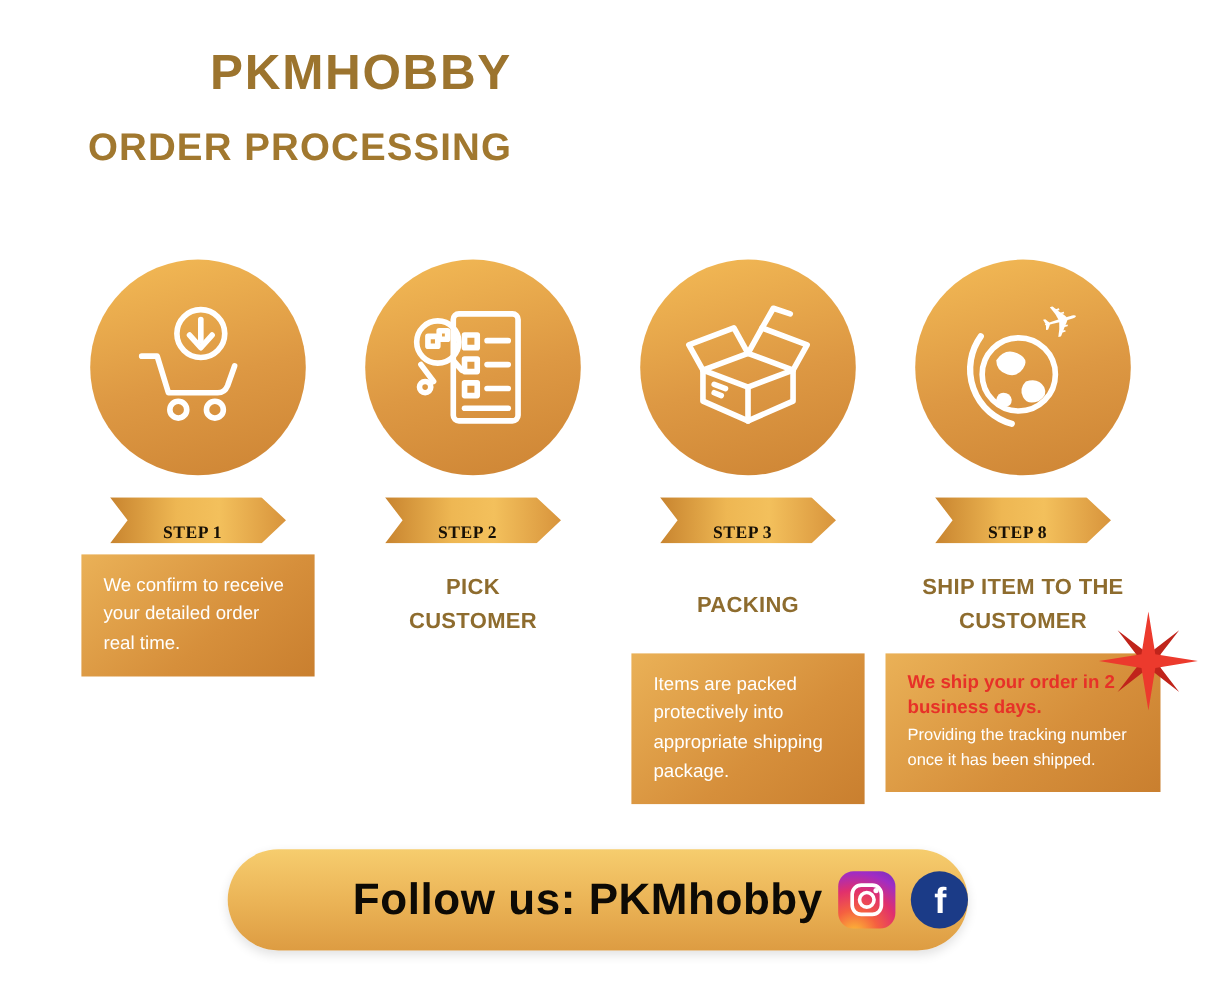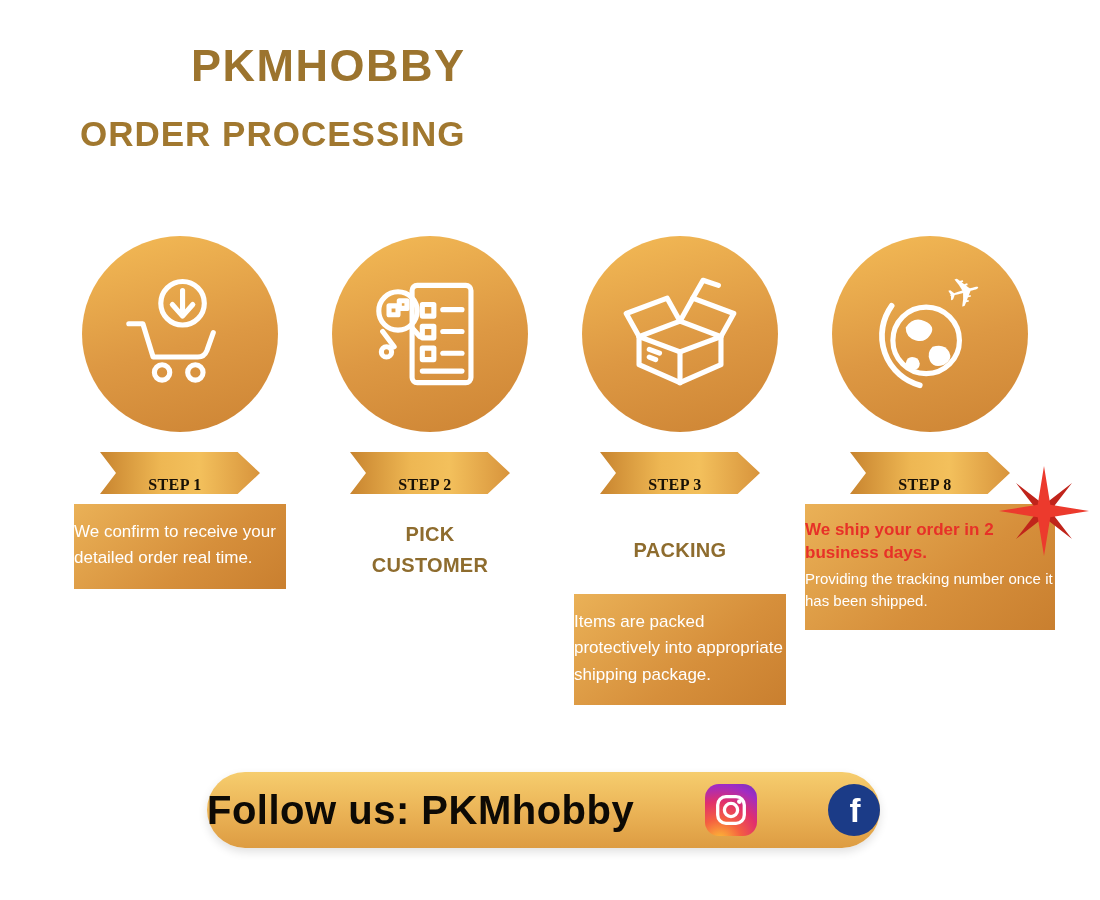--- a/index.html
+++ b/index.html
@@ -47,39 +47,39 @@
     display:flex; align-items:center; justify-content:center;
     text-align:center; font-size:20px; font-weight:700; color:#8e6c2e;
     line-height:1.55; letter-spacing:.3px;
   }
   .c1 .title { max-width:175px; }
   .c2 .title { max-width:135px; }
   .c3 .title { max-width:200px; }
   .c4 .title { max-width:200px; }
 
   .desc {
-    margin-top:10px; width:212px; padding:15px 0 17px;
+    margin-top:10px; width:212px; padding:15px 20px 17px;
     background:linear-gradient(140deg,#eab157 0%,#d68f3b 60%,#c97f2f 100%);
     color:#ffffff; font-size:17px; line-height:1.55; text-align:left;
   }
   .desc4 {
     width:250px; font-size:15px; line-height:1.5; position:relative;
   }
   .hl {
     display:block; color:#e73128; font-weight:700; font-size:17px;
     line-height:1.35; margin-bottom:3px;
   }
   .burst { position:absolute; top:-38px; right:-34px; width:90px; height:90px; }
 
   
   .footer-pill {
-    position:absolute; left:207px; top:772px; width:673px; height:76px;
+    position:absolute; left:207px; top:772px; width:673px; height:92px;
     border-radius:46px;
     background:linear-gradient(180deg,#f6cd6e 0%,#eab255 55%,#dd9c42 100%);
-    display:flex; align-items:center; justify-content:space-between; gap:14px;
+    display:flex; align-items:center; justify-content:flex-end; gap:14px;
     box-shadow:0 4px 10px rgba(0,0,0,.12);
   }
   .footer-text { font-size:40px; font-weight:800; color:#0d0a05; letter-spacing:.5px; }
   .social {
     width:52px; height:52px; display:flex; align-items:center; justify-content:center;
     flex-shrink:0; cursor:pointer;
   }
   .ig {
     border-radius:14px;
     background:radial-gradient(circle at 28% 110%, #fdc435 0%, #f56040 32%, #e1306c 58%, #a02cc4 82%, #7232bd 100%);
@@ -172,20 +172,21 @@
         <path d="M31 45 q6 -9 15 -5 q9 4 4 11 q-4 6 -11 4 q-8 -2 -8 -10 z" fill="#fff"></path>
         <path d="M52 60 q9 -3 13 4 q3 6 -4 10 q-8 3 -11 -3 q-3 -6 2 -11 z" fill="#fff"></path>
         <path d="M36 68 q5 0 6 5 q0 5 -5 5 q-5 -1 -6 -5 q1 -5 5 -5 z" fill="#fff"></path>
         <path d="M20 28 A 40 40 0 0 0 42 90" fill="none" stroke="#fff" stroke-width="4.5" stroke-linecap="round"></path>
         <text x="64" y="28" font-size="32" fill="#fff" font-family="DejaVu Sans, sans-serif" transform="rotate(-16 78 20)">✈</text>
       </svg>
     </div>
     <div class="badge">
       <span>STEP 8</span>
     </div>
+    <div class="title">SHIP ITEM TO THE CUSTOMER</div>
     <div class="desc desc4">
       <svg class="burst" viewBox="0 0 100 100">
         <path d="M50 6 L55 45 L94 50 L55 55 L50 94 L45 55 L6 50 L45 45 Z" transform="rotate(45 50 50)" fill="#c0241b"></path>
         <path d="M50 0 L57 43 L100 50 L57 57 L50 100 L43 57 L0 50 L43 43 Z" fill="#ec3a2d"></path>
       </svg>
       <span class="hl">We ship your order in 2 business days.</span>
       <span>Providing the tracking number once it has been shipped.</span>
     </div>
   </div>
 

